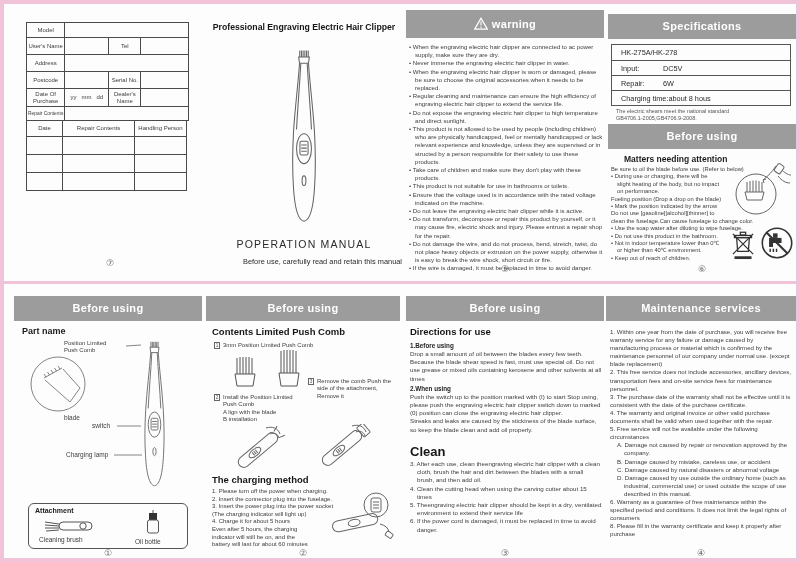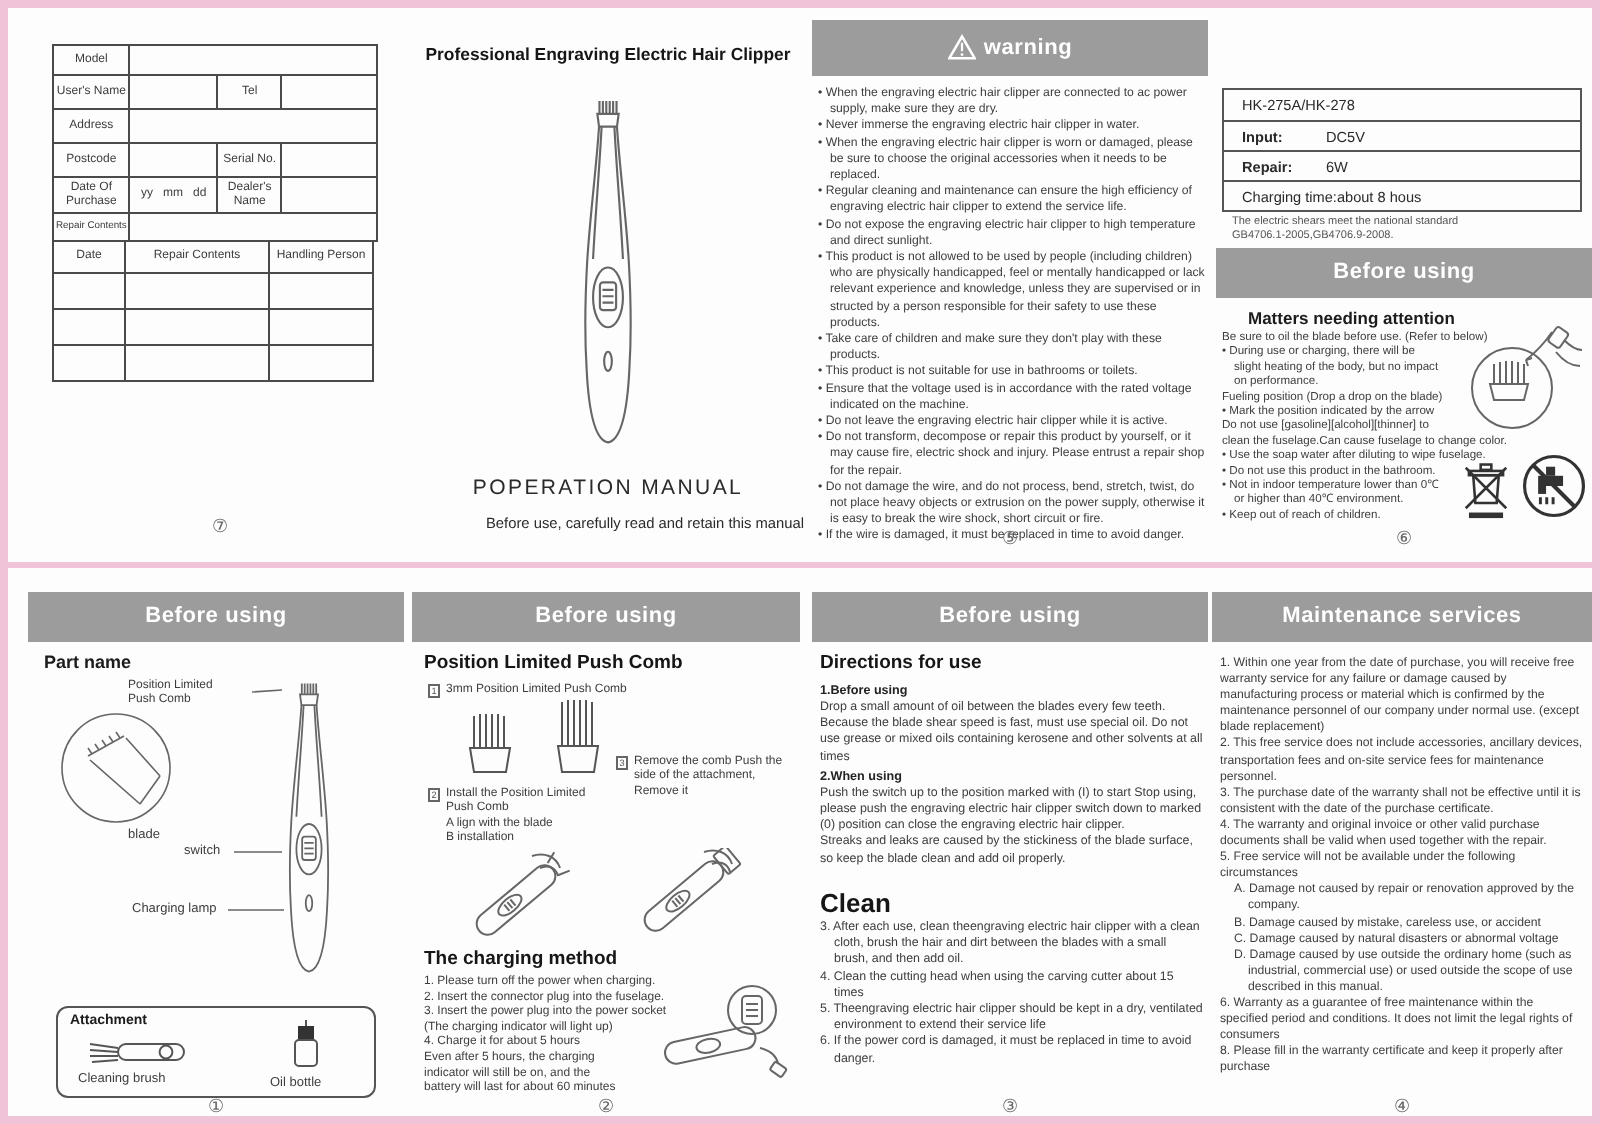--- a/index.html
+++ b/index.html
@@ -54,21 +54,21 @@
   .stepline { font-size:6px; line-height:7.3px; white-space:nowrap; }
   .stepbox {
     display:inline-block; border:1px solid #666; font-size:4.6px; line-height:5.4px;
     width:6px; text-align:center; vertical-align:top; margin-right:3px; color:#555;
   }
 
   
   .spec-box { position:absolute; left:3px; top:30px; width:180px; border:1.5px solid #555; }
   .spec-row { border-top:1px solid #555; height:15px; display:flex; align-items:center; padding-left:9px; font-size:7.3px; color:#2a2a2a; }
   .spec-row:first-child { border-top:none; }
-  .spec-label { width:42px;font-weight:bold; }
+  .spec-label { width:42px; }
 
   .attach-box { position:absolute; left:14px; top:207px; width:160px; height:46px; border:1px solid #555; border-radius:6px; }
 
   svg.line { display:block; }
 </style>
 </head>
 <body>
 
 <svg width="0" height="0" style="position:absolute" aria-hidden="true">
   <defs>
@@ -190,20 +190,21 @@
     <div class="b">Ensure that the voltage used is in accordance with the rated voltage indicated on the machine.</div>
     <div class="b">Do not leave the engraving electric hair clipper while it is active.</div>
     <div class="b">Do not transform, decompose or repair this product by yourself, or it may cause fire, electric shock and injury. Please entrust a repair shop for the repair.</div>
     <div class="b">Do not damage the wire, and do not process, bend, stretch, twist, do not place heavy objects or extrusion on the power supply, otherwise it is easy to break the wire shock, short circuit or fire.</div>
     <div class="b">If the wire is damaged, it must be replaced in time to avoid danger.</div>
   </div>
   <span class="page" style="top:254px">⑤</span>
 </div>
 
 <div class="panel p4">
+  <div class="banner">Specifications</div>
   <div class="spec-box">
     <div class="spec-row">
         <span>HK-275A/HK-278</span>
       </div>
     <div class="spec-row">
       <span class="spec-label">Input:</span>
       <span>DC5V</span>
     </div>
     <div class="spec-row">
       <span class="spec-label">Repair:</span>
@@ -300,21 +301,21 @@
       <rect x="4" y="4" width="8" height="7" fill="#333"></rect>
       <rect x="2.5" y="11" width="11" height="13" rx="2" fill="none" stroke="#555" stroke-width="1"></rect>
     </svg>
     <div class="abs nw" style="left:106px; top:34px; font-size:6.5px;">Oil bottle</div>
   </div>
   <span class="page" style="top:252px">①</span>
 </div>
 
 <div class="panel p6">
   <div class="banner">Before using</div>
-  <div class="abs" style="left:6px; top:30px; font-weight:bold; font-size:9.5px; color:#161616;">Position Limited Push Comb</div>
+  <div class="abs" style="left:6px; top:30px; font-weight:bold; font-size:9.5px; color:#161616;">Contents Limited Push Comb</div>
   <div class="abs stepline" style="left:8px; top:46px;">
     <span class="stepbox">1</span><span>3mm Position Limited Push Comb</span>
   </div>
   <svg class="line abs" style="left:26px; top:58px;" width="26" height="34" viewBox="0 0 26 34">
     <g fill="none" stroke="#555" stroke-width="1">
       <path d="M5,4 V20 M8,3 V20 M11,3 V20 M14,3 V20 M17,3 V20 M20,4 V20"></path>
       <path d="M3,20 L23,20 L21,32 L5,32 Z"></path>
     </g>
   </svg>
   <svg class="line abs" style="left:70px; top:52px;" width="26" height="40" viewBox="0 0 26 40">

